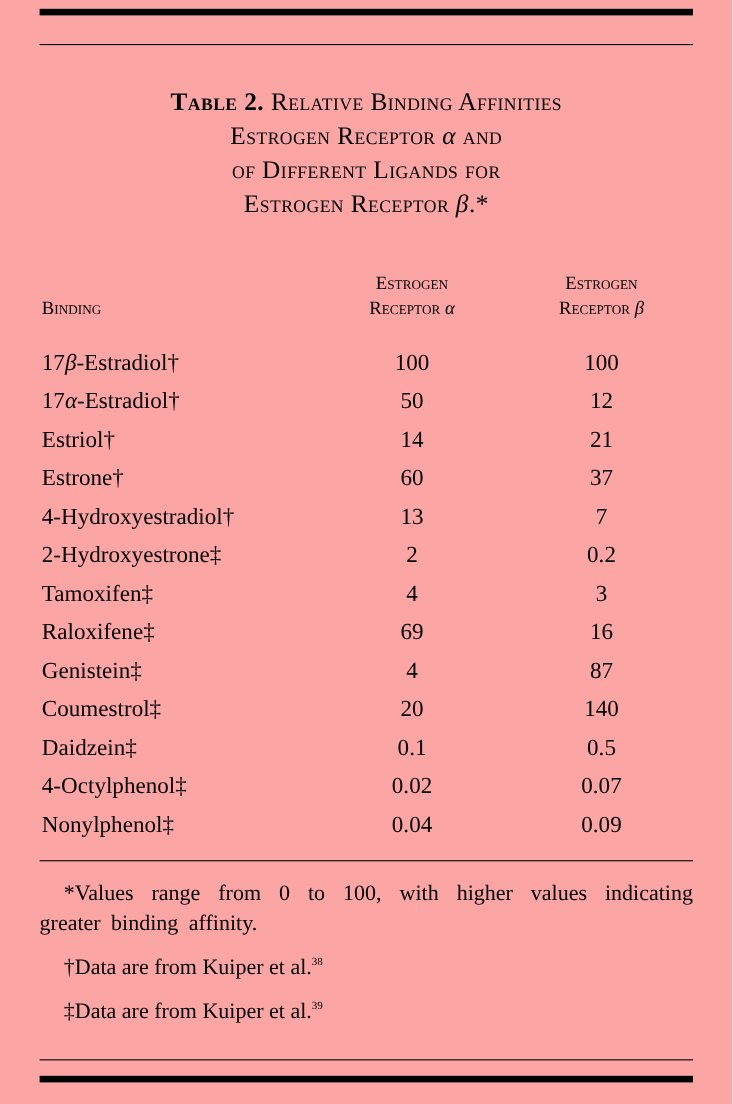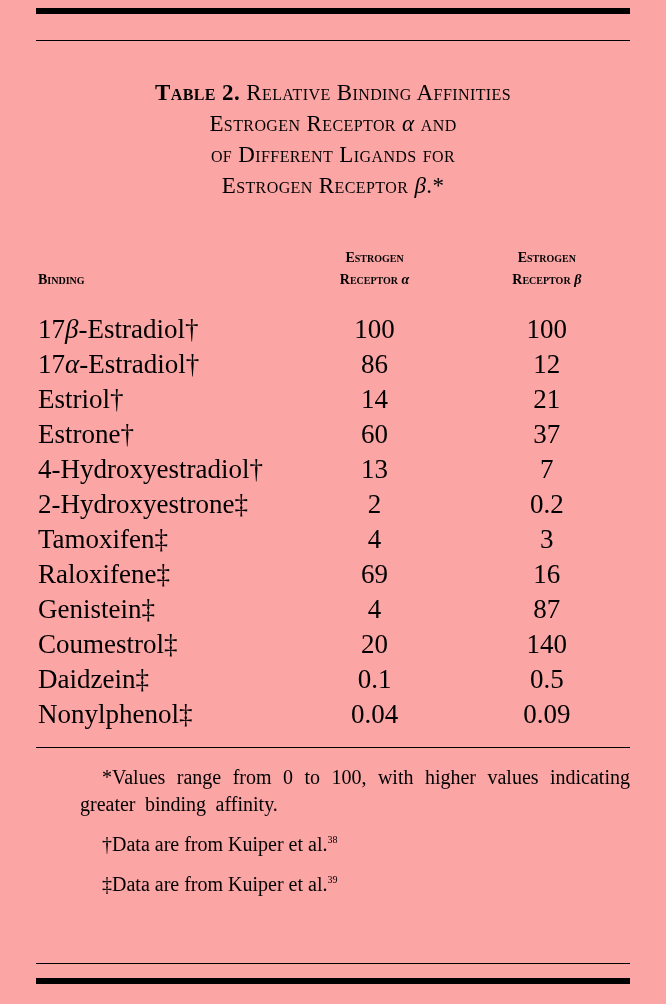--- a/index.html
+++ b/index.html
@@ -40,46 +40,46 @@
     margin-top: 46px;
     border-collapse: collapse;
     table-layout: fixed;
   }
   col.c-ligand { width: 42%; }
   col.c-alpha  { width: 30%; }
   col.c-beta   { width: 28%; }
   thead th {
     vertical-align: bottom;
     font-variant: small-caps;
-    font-weight: bold;
-    font-size: 14px;
+    font-weight: normal;
+    font-size: 17px;
     line-height: 22px;
     padding: 0 0 12px 0;
   }
   th.th-ligand { text-align: left; padding-left: 2px; }
   th.th-num    { text-align: center; }
   tbody td {
-    font-size: 27px;
+    font-size: 21px;
     line-height: 21px;
     padding: 7px 0;
   }
   tbody tr:first-child td { padding-top: 16px; }
   tbody tr:last-child  td { padding-bottom: 14px; }
   td.cell-ligand { text-align: left; padding-left: 2px; }
   td.cell-num    { text-align: center; }
   .table-bottom-rule { margin-top: 8px; }
 
   
   .gk {
     font-variant: normal;
     font-style: italic;
   }
 
   
-  .footnotes { margin-top: 16px; margin-left: 44px; }
+  .footnotes { margin-top: 16px; }
   .footnote {
     margin: 13px 0 0 0;
     font-size: 20px;
     line-height: 27px;
     text-indent: 1.1em;
   }
   .footnotes p:first-child {
     text-align: justify;
     word-spacing: 4.5px;
     margin-top: 15px;
@@ -128,21 +128,21 @@
       </tr>
     </thead>
     <tbody>
         <tr>
           <td class="cell-ligand gkwrap">17<span class="gk">β</span>-Estradiol†</td>
           <td class="cell-num">100</td>
           <td class="cell-num">100</td>
         </tr>
         <tr>
           <td class="cell-ligand gkwrap">17<span class="gk">α</span>-Estradiol†</td>
-          <td class="cell-num">86</td>
+          <td class="cell-num">50</td>
           <td class="cell-num">12</td>
         </tr>
         <tr>
           <td class="cell-ligand gkwrap">Estriol†</td>
           <td class="cell-num">14</td>
           <td class="cell-num">21</td>
         </tr>
         <tr>
           <td class="cell-ligand gkwrap">Estrone†</td>
           <td class="cell-num">60</td>
@@ -175,20 +175,25 @@
         </tr>
         <tr>
           <td class="cell-ligand gkwrap">Coumestrol‡</td>
           <td class="cell-num">20</td>
           <td class="cell-num">140</td>
         </tr>
         <tr>
           <td class="cell-ligand gkwrap">Daidzein‡</td>
           <td class="cell-num">0.1</td>
           <td class="cell-num">0.5</td>
+        </tr>
+        <tr>
+          <td class="cell-ligand gkwrap">4-Octylphenol‡</td>
+          <td class="cell-num">0.02</td>
+          <td class="cell-num">0.07</td>
         </tr>
         <tr>
           <td class="cell-ligand gkwrap">Nonylphenol‡</td>
           <td class="cell-num">0.04</td>
           <td class="cell-num">0.09</td>
         </tr>
       </tbody>
   </table>
 
   <div class="rule thin table-bottom-rule"></div>

